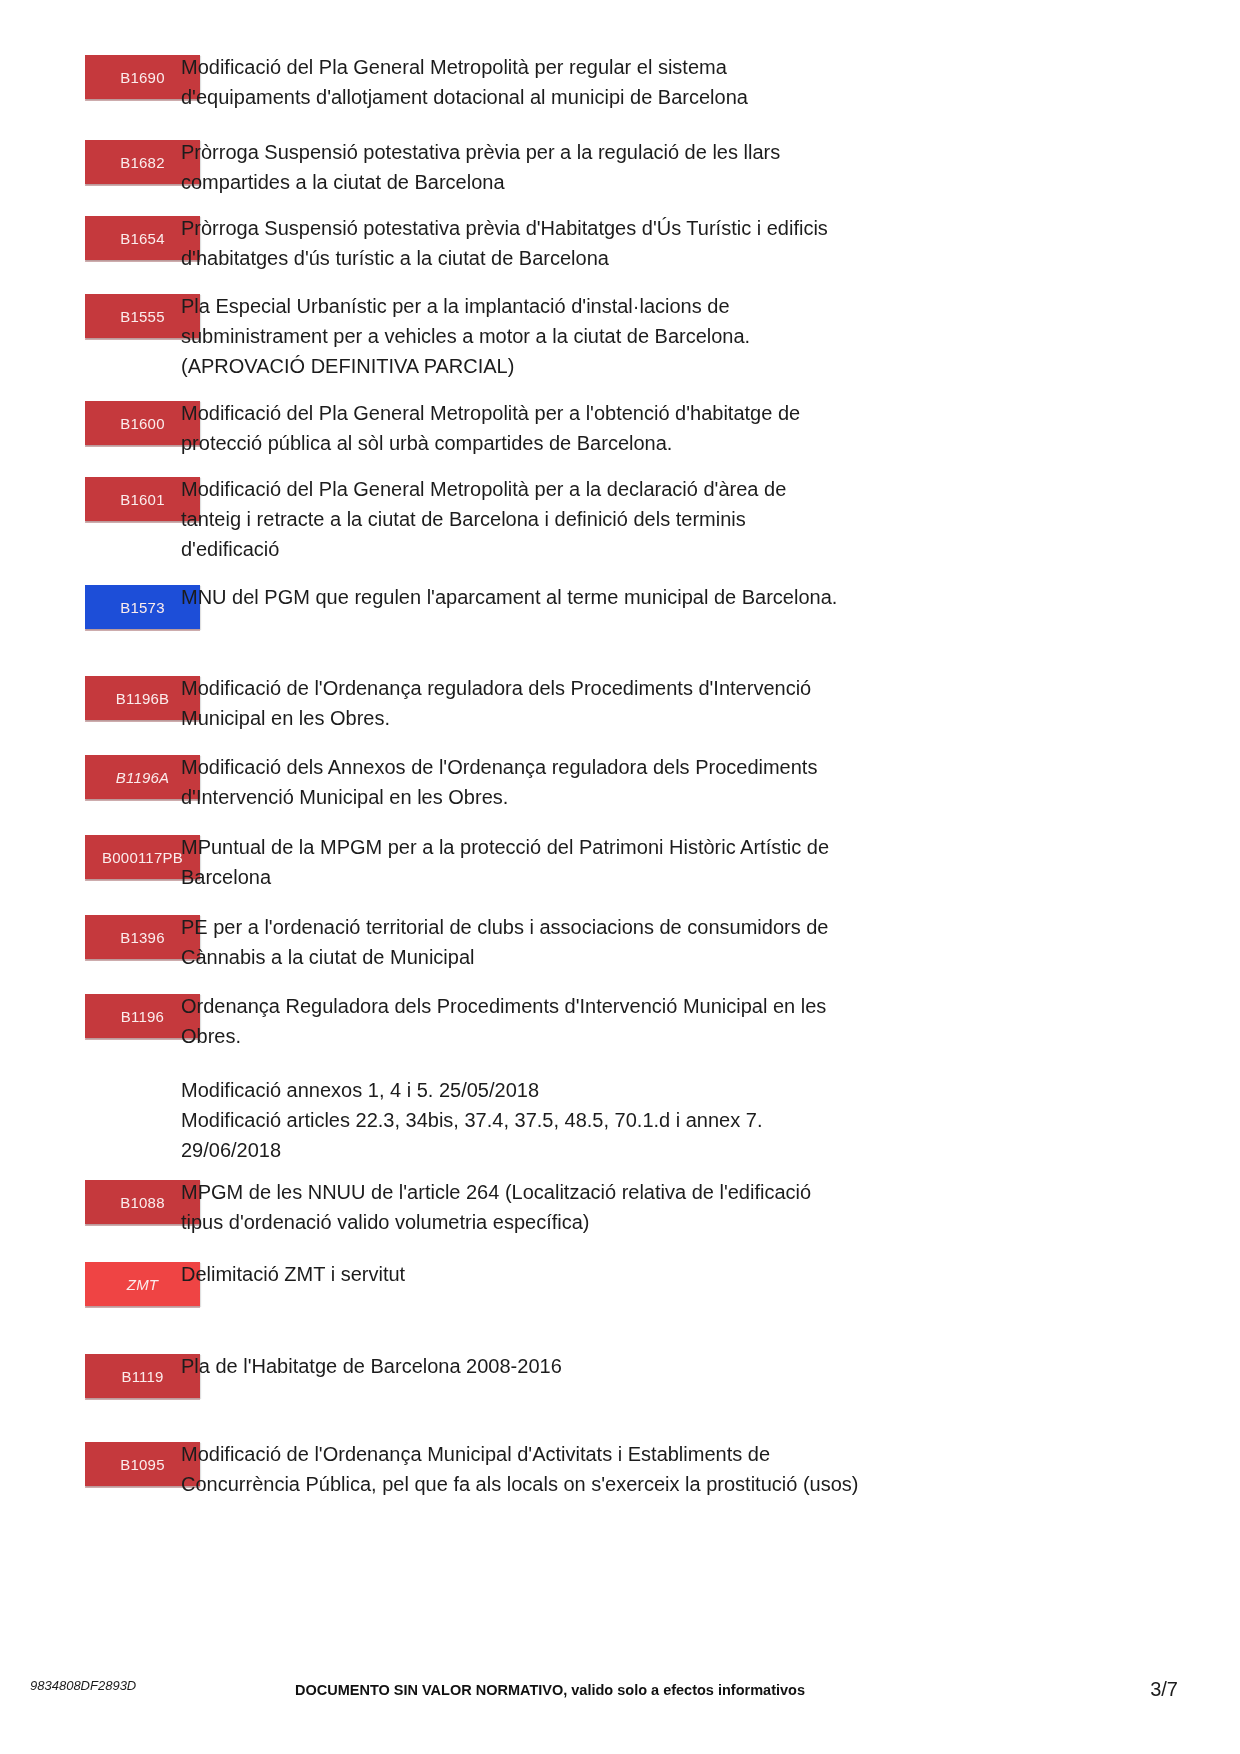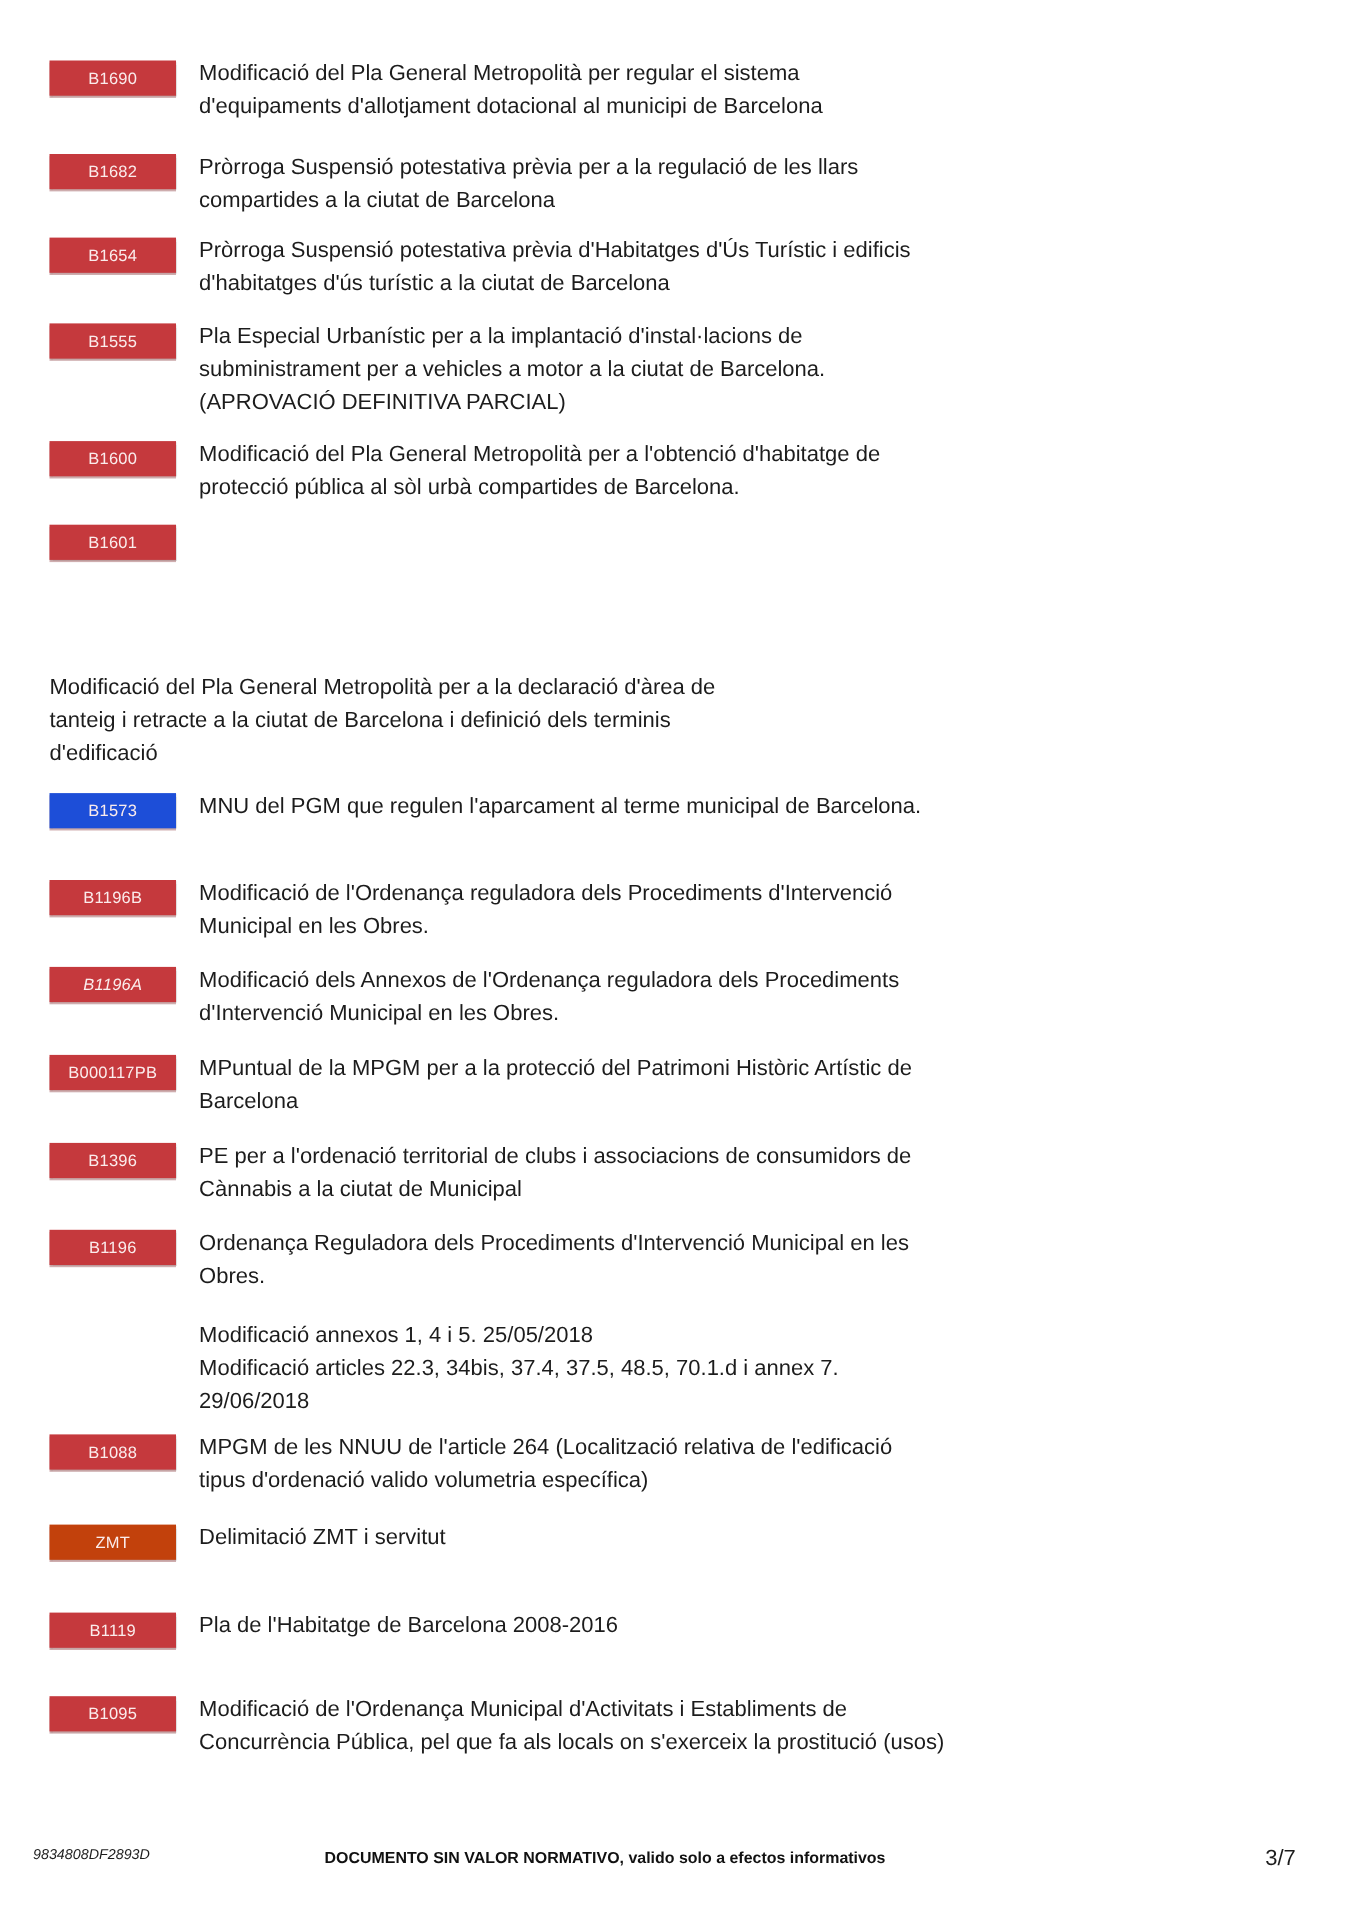--- a/index.html
+++ b/index.html
@@ -25,27 +25,28 @@
   .row {
     display: flex;
     align-items: flex-start;
   }
   .badge-col {
     flex: 0 0 136px;
     width: 136px;
   }
   .badge {
     width: 115px;
-    height: 32px;
+    height: 44px;
     background: #c5393d;
     display: flex;
     align-items: center;
     justify-content: center;
     box-shadow: 0 2px 0 rgba(120, 25, 28, 0.35), 1px 1px 1px rgba(0,0,0,0.12);
     cursor: pointer;
+    margin-left: 40px;
   }
   .badge-label {
     color: #fbecec;
     font-size: 15px;
     line-height: 1;
     letter-spacing: 0.2px;
   }
   .text-col {
     flex: 1 1 auto;
     font-size: 20px;
@@ -157,21 +158,21 @@
           <span class="badge-label">B1600</span>
         </div>
       </div>
       <div class="text-col">
           <div class="para">
             <div class="line">Modificació del Pla General Metropolità per a l'obtenció d'habitatge de</div>
             <div class="line">protecció pública al sòl urbà compartides de Barcelona.</div>
           </div>
         </div>
     </div>
-      <div class="row" style="margin-top: 19px; flex-direction: column;">
+      <div class="row" style="margin-top: 19px;">
       <div class="badge-col">
         <div class="badge" style="background: rgb(197, 57, 61);">
           <span class="badge-label">B1601</span>
         </div>
       </div>
       <div class="text-col">
           <div class="para">
             <div class="line">Modificació del Pla General Metropolità per a la declaració d'àrea de</div>
             <div class="line">tanteig i retracte a la ciutat de Barcelona i definició dels terminis</div>
             <div class="line">d'edificació</div>
@@ -268,21 +269,21 @@
       </div>
       <div class="text-col">
           <div class="para">
             <div class="line">MPGM de les NNUU de l'article 264 (Localització relativa de l'edificació</div>
             <div class="line">tipus d'ordenació valido volumetria específica)</div>
           </div>
         </div>
     </div>
       <div class="row" style="margin-top: 25px;">
       <div class="badge-col">
-        <div class="badge" style="background: #c2410c;">
+        <div class="badge" style="background: #ef4444; font-style: italic;">
           <span class="badge-label">ZMT</span>
         </div>
       </div>
       <div class="text-col">
           <div class="para">
             <div class="line">Delimitació ZMT i servitut</div>
           </div>
         </div>
     </div>
       <div class="row" style="margin-top: 48px;">

